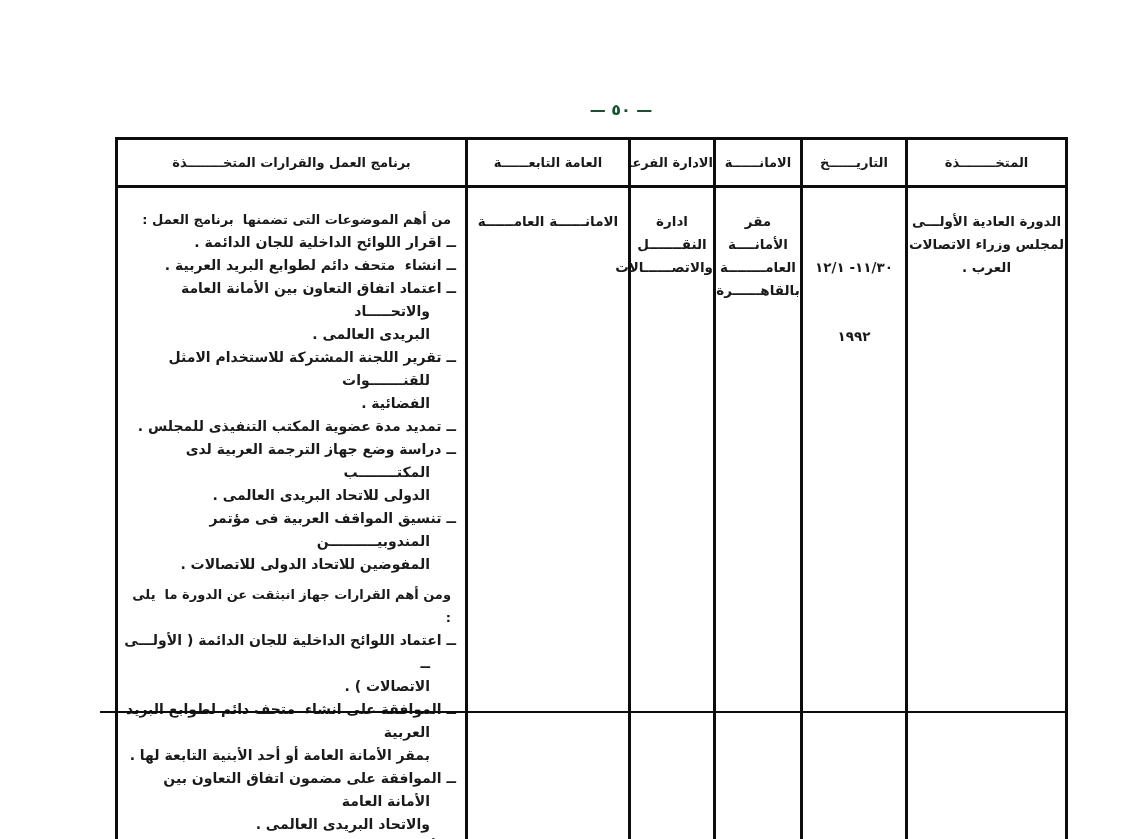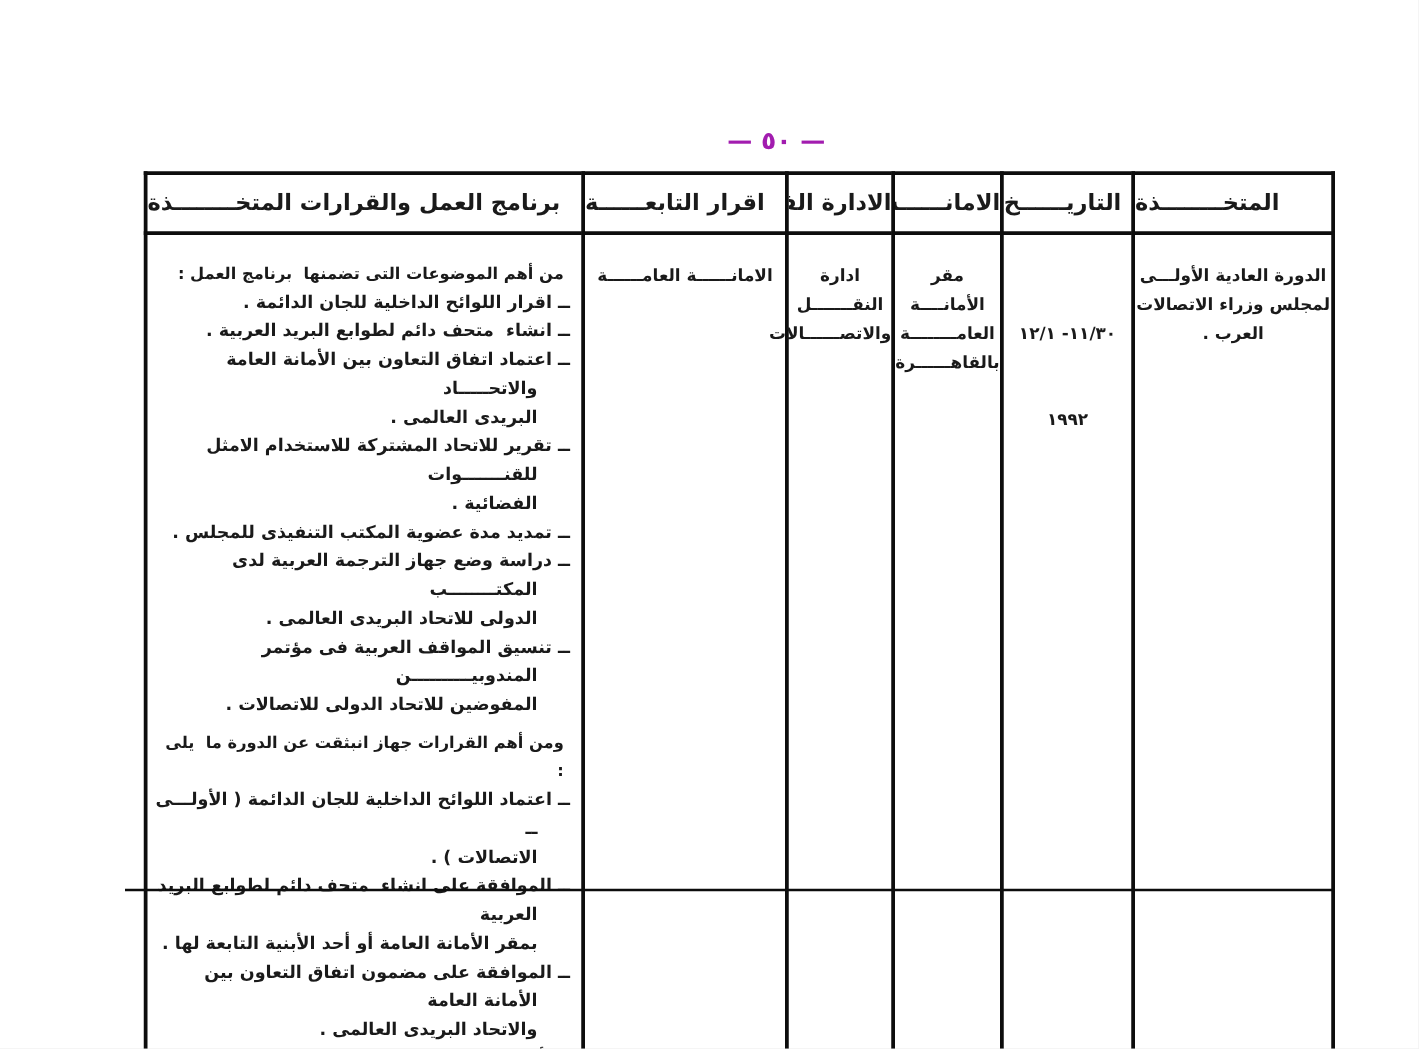--- a/index.html
+++ b/index.html
@@ -9,42 +9,42 @@
     background:#ffffff;
     font-family:"DejaVu Sans", sans-serif;
     color:#1a1a1a;
     overflow:hidden;
     direction:rtl;
   }
   .page-number{
     position:absolute;
     top:100px;left:566px;width:110px;
     text-align:center;
-    font-size:20px;font-weight:bold;
+    font-size:16px;font-weight:bold;
     letter-spacing:1px;
-    color:#a21caf;
+    color:#14532d;
   }
   table.doc-table{
     position:absolute;
     top:137px;left:115px;
     width:950px;height:570px;
     border-collapse:collapse;
     table-layout:fixed;
     direction:rtl;
   }
   table.doc-table th, table.doc-table td{
     border:3px solid #0d0d0d;
     vertical-align:top;
     padding:0;
   }
   tr.head-row{height:48px;}
   tr.head-row th{
     vertical-align:middle;
-    text-align:left;
-    font-size:18px;font-weight:bold;
+    text-align:center;
+    font-size:13px;font-weight:bold;
     white-space:nowrap;
     overflow:hidden;
   }
   .cell-text{
     white-space:pre-wrap;
     font-size:13.5px;
     line-height:23px;
     font-weight:bold;
   }
   td.c-meeting .cell-text,
@@ -93,21 +93,21 @@
       <col style="width:85px">
       <col style="width:163px">
       <col style="width:350px">
     </colgroup>
     <tbody>
         <tr class="head-row">
       <th>المتخــــــــذة</th>
       <th>التاريــــــخ</th>
       <th>الامانــــــة</th>
       <th>الادارة الفرعية</th>
-      <th>اقرار التابعــــــة</th>
+      <th>العامة التابعــــــة</th>
       <th>برنامج العمل والقرارات المتخــــــــذة</th>
     </tr>
     <tr class="body-row">
       <td class="c-meeting">
         <div class="cell-text">الدورة العادية الأولـــى
 لمجلس وزراء الاتصالات
 العرب .</div>
       </td>
       <td class="c-date">
         <div class="cell-text">
@@ -127,21 +127,21 @@
       <td class="c-entity">
         <div class="cell-text">الامانــــــة العامــــــة</div>
       </td>
       <td class="c-program">
         <div class="inner">
           <div class="intro-line">من أهم الموضوعات التى تضمنها  برنامج العمل :</div>
           <div class="bullet">ــ اقرار اللوائح الداخلية للجان الدائمة .</div>
           <div class="bullet">ــ انشاء  متحف دائم لطوابع البريد العربية .</div>
           <div class="bullet">ــ اعتماد اتفاق التعاون بين الأمانة العامة والاتحـــــاد
 البريدى العالمى .</div>
-          <div class="bullet">ــ تقرير للاتحاد المشتركة للاستخدام الامثل للقنـــــــوات
+          <div class="bullet">ــ تقرير اللجنة المشتركة للاستخدام الامثل للقنـــــــوات
 الفضائية .</div>
           <div class="bullet">ــ تمديد مدة عضوية المكتب التنفيذى للمجلس .</div>
           <div class="bullet">ــ دراسة وضع جهاز الترجمة العربية لدى المكتــــــــب
 الدولى للاتحاد البريدى العالمى .</div>
           <div class="bullet">ــ تنسيق المواقف العربية فى مؤتمر المندوبيــــــــــن
 المفوضين للاتحاد الدولى للاتصالات .</div>
           <div class="intro-line intro-decisions">ومن أهم القرارات جهاز انبثقت عن الدورة ما  يلى :</div>
           <div class="bullet">ــ اعتماد اللوائح الداخلية للجان الدائمة ( الأولـــى ــ
 الاتصالات ) .</div>
           <div class="bullet">ــ الموافقة على انشاء  متحف دائم لطوابع البريد العربية

